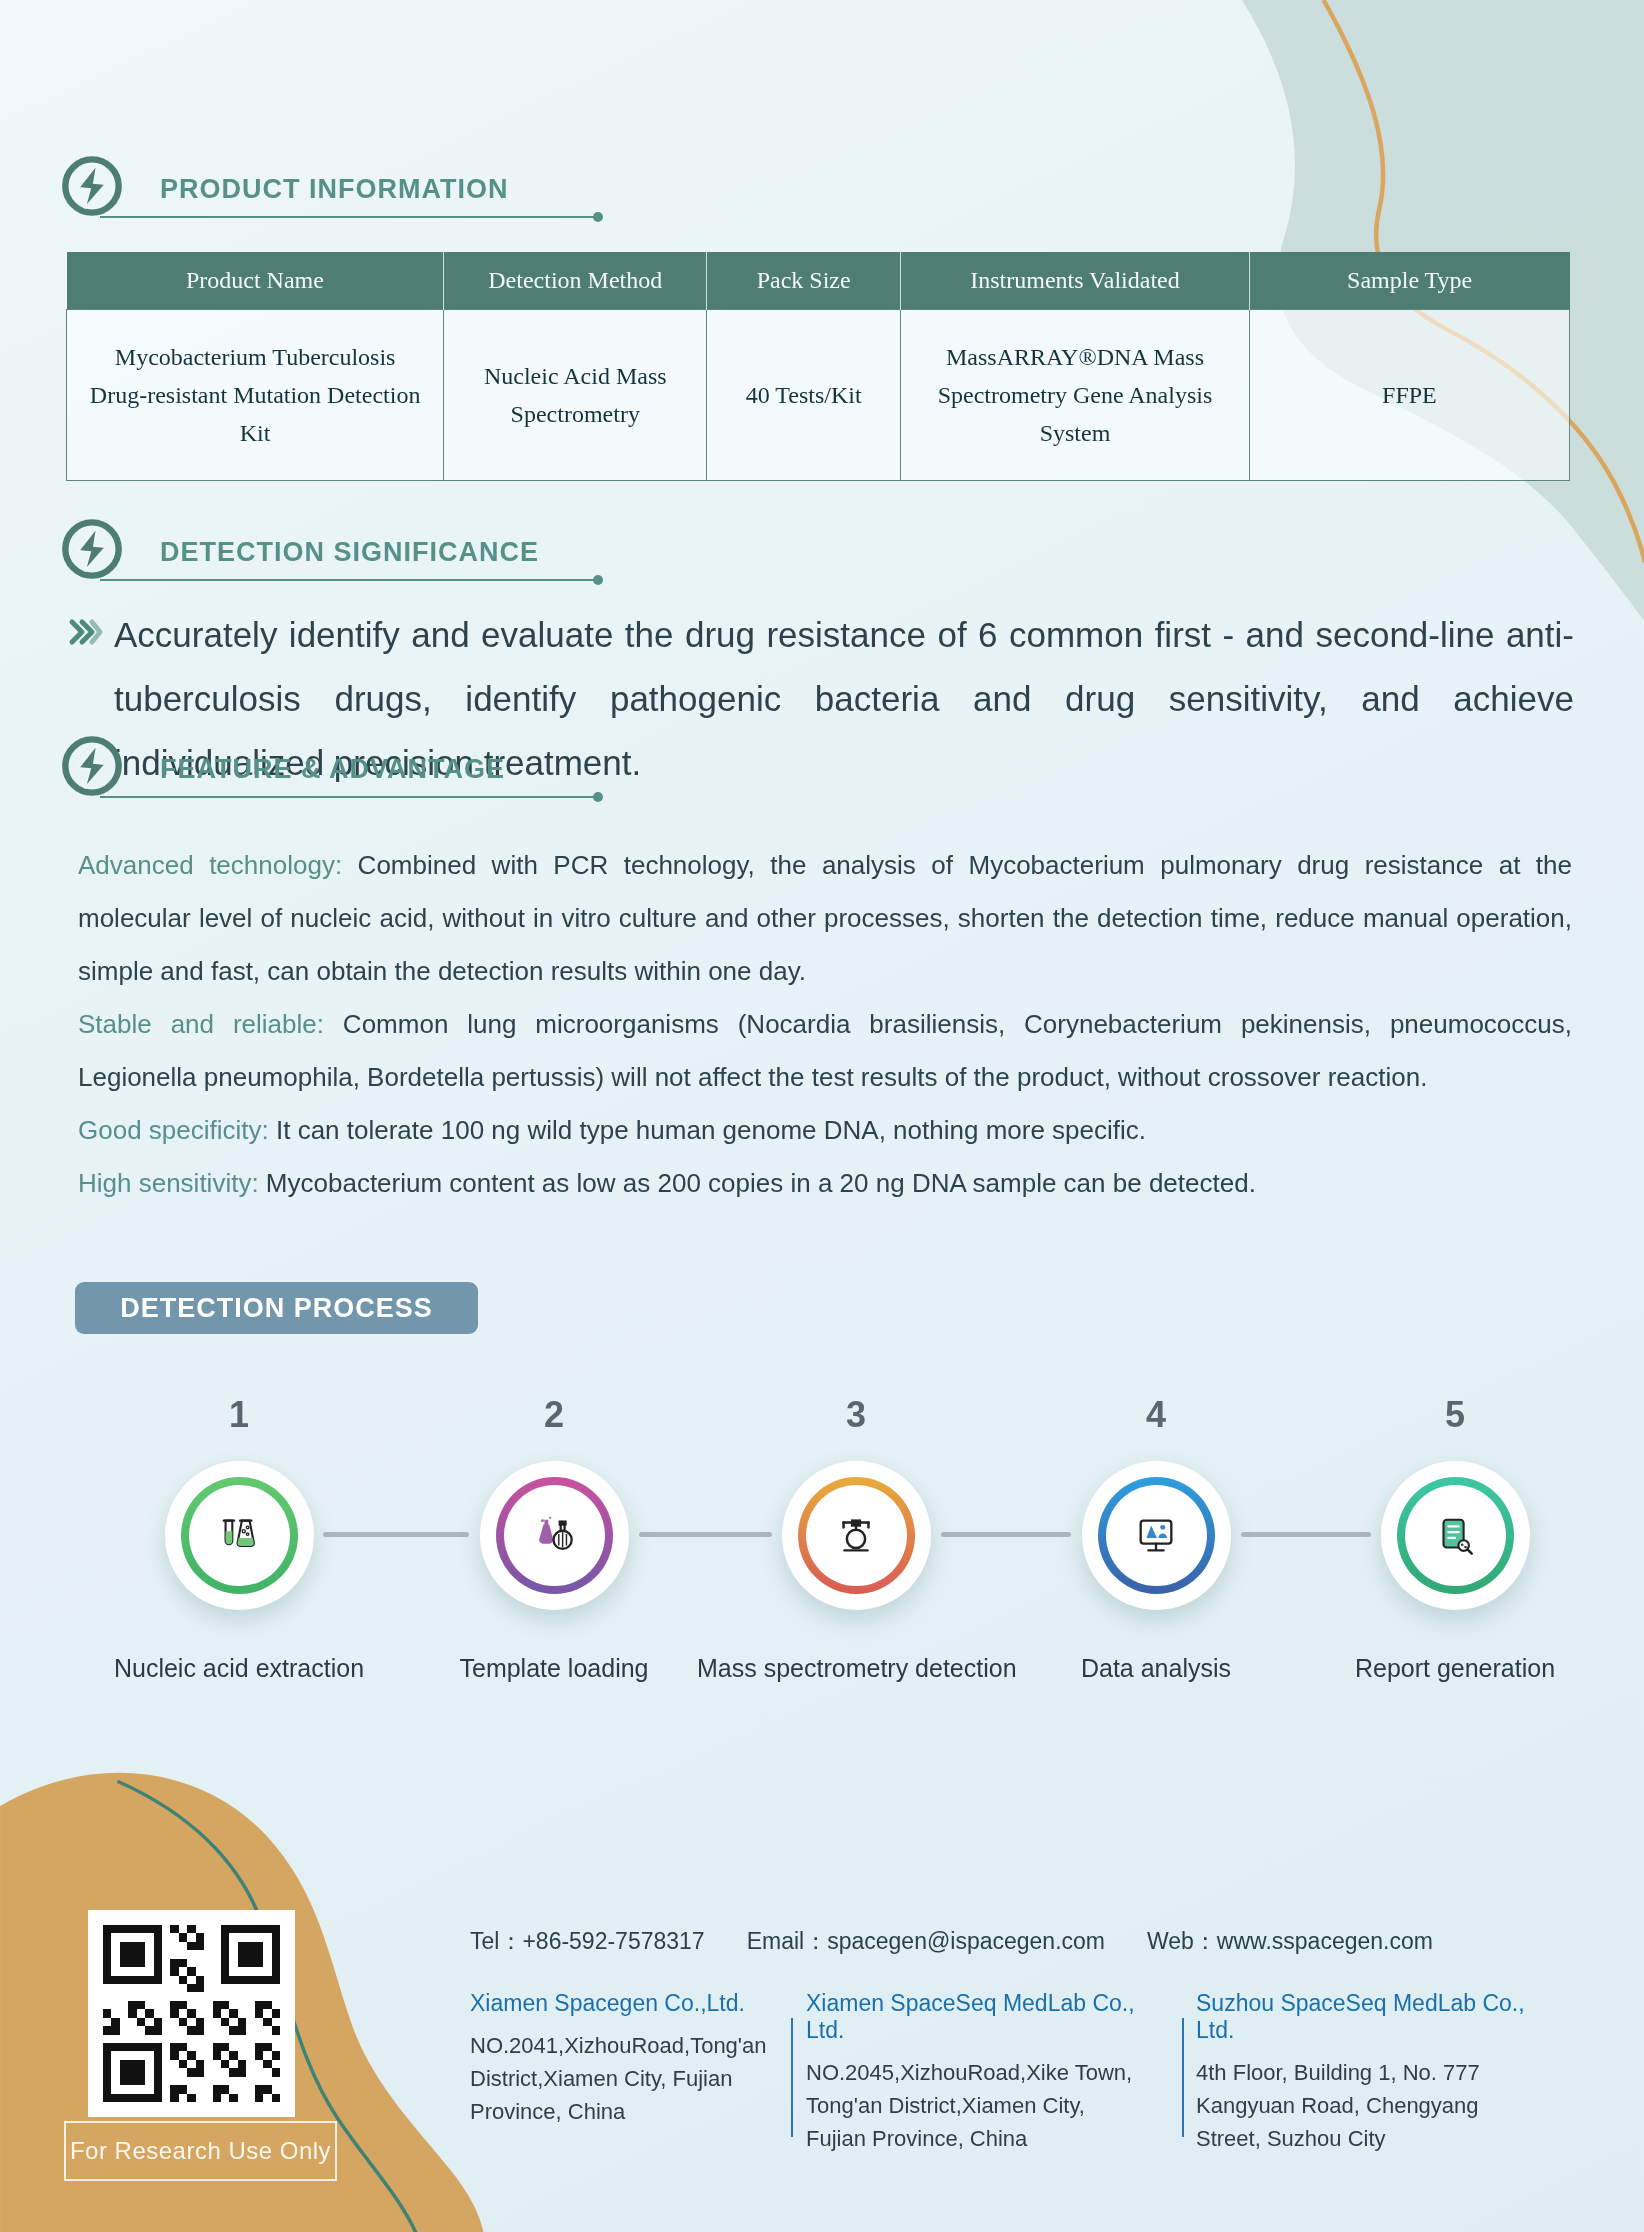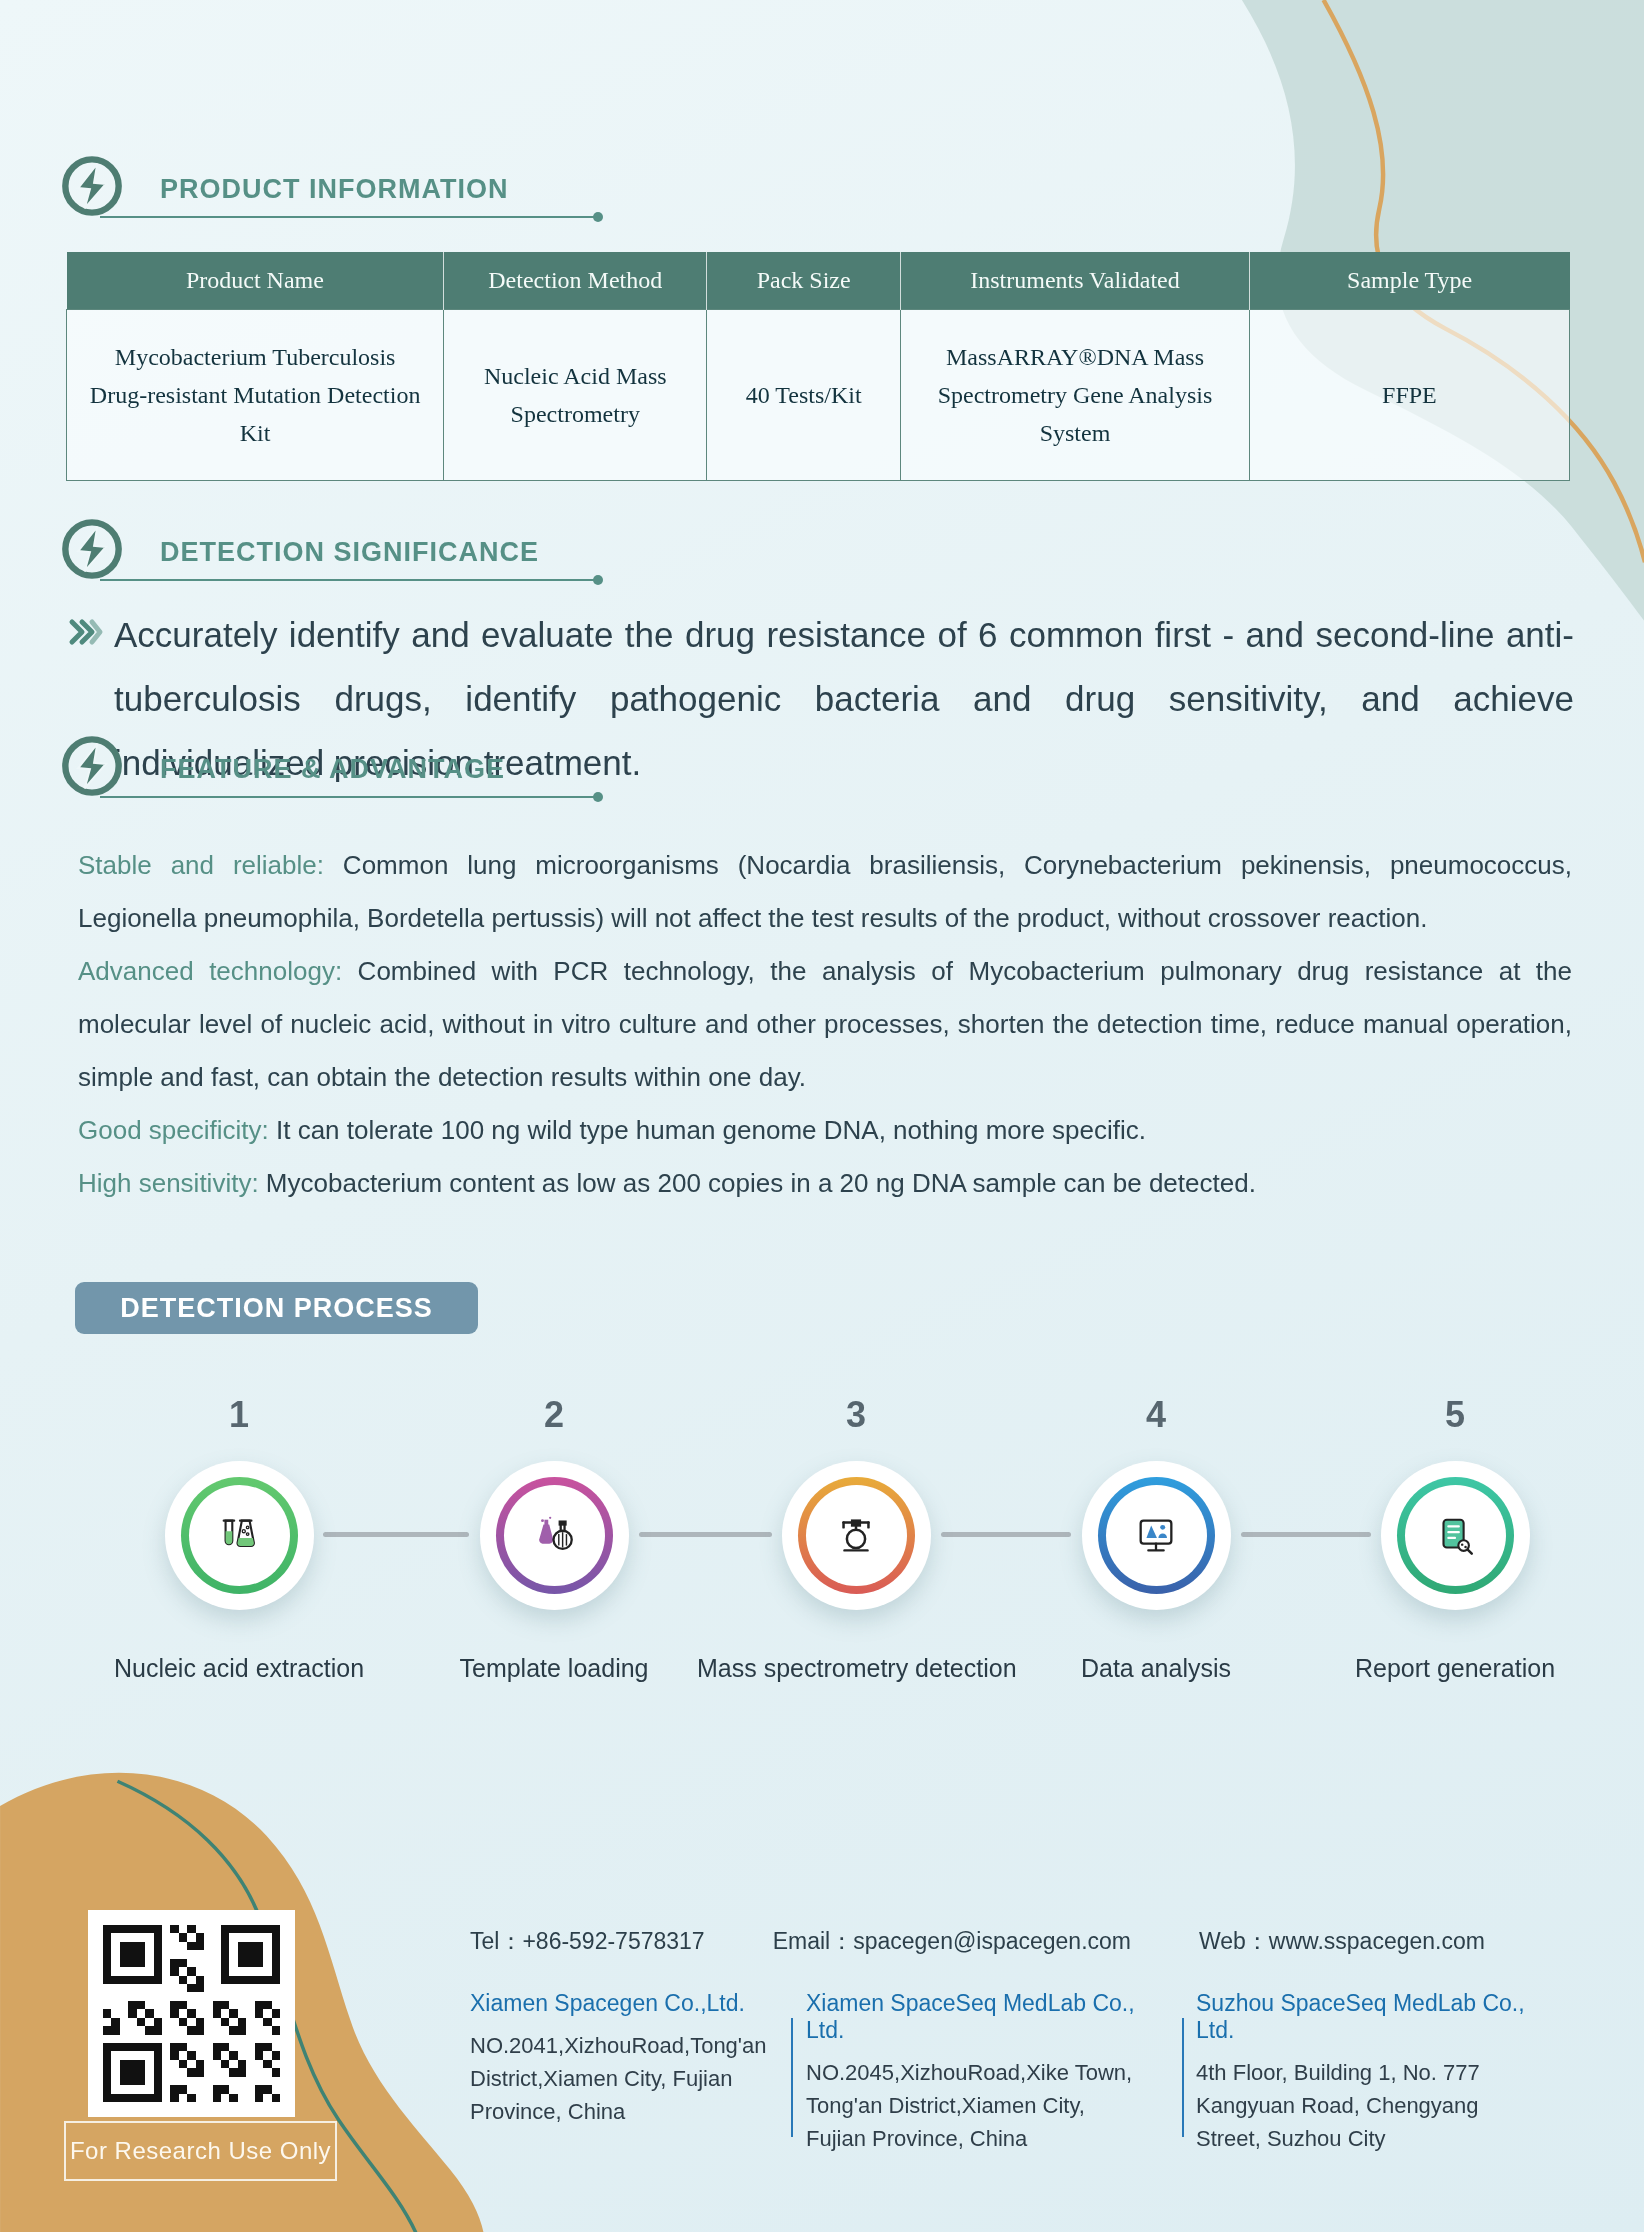--- a/index.html
+++ b/index.html
@@ -49,21 +49,21 @@
   .disc{width:149px;height:149px;margin:22px auto 0;background:#fff;border-radius:50%;
         display:flex;align-items:center;justify-content:center;
         box-shadow:0 10px 22px rgba(90,130,140,.25);}
   .ring{width:117px;height:117px;border-radius:50%;display:flex;align-items:center;justify-content:center;}
   .ring-in{width:101px;height:101px;background:#fff;border-radius:50%;
         display:flex;align-items:center;justify-content:center;}
   .step-label{margin-top:44px;font-size:25px;color:#2a3b46;white-space:nowrap;}
   .conn{position:absolute;top:1532px;height:5px;background:#aeb6bb;border-radius:3px;}
 
   
-  .contact{position:absolute;left:470px;top:1926px;display:flex;gap:68px;font-size:23px;color:#2c3f4a;}
+  .contact{position:absolute;left:470px;top:1926px;display:flex;gap:42px;font-size:23px;color:#2c3f4a;}
   .company{position:absolute;top:1990px;}
   .company .cname{font-size:23px;color:#1a6fad;margin:0 0 12px 0;font-weight:400;}
   .company .caddr{font-size:22px;color:#2f3e49;line-height:33px;margin:0;}
   .vdiv{position:absolute;top:2018px;width:2px;height:119px;background:#2878b8;}
 
   
   .qr-tile{position:absolute;left:88px;top:1910px;width:207px;height:207px;background:#ffffff;
         display:flex;align-items:center;justify-content:center;}
   .research{position:absolute;left:64px;top:2121px;width:269px;height:56px;border:2px solid #f6efe2;
         color:#fdf8ee;font-size:24px;display:flex;align-items:center;justify-content:center;
@@ -156,22 +156,22 @@
         <svg class="icon-svg" width="64" height="64" viewBox="0 0 60 60">
           <circle cx="30" cy="30" r="25" fill="none" stroke="#4e7d72" stroke-width="6"></circle>
           <path d="M35,9 L17,32 L28,33 L23,51 L43,28 L32,27 Z" fill="#4e7d72" stroke="#eef7f9" stroke-width="2"></path>
         </svg>
       </span>
       <h2 class="sec-title">FEATURE &amp; ADVANTAGE</h2>
       <div class="sec-line"></div>
     </div>
 
     <div class="features">
+      <p><span class="lead">Advanced technology:</span><span> Combined with PCR technology, the analysis of Mycobacterium pulmonary drug resistance at the molecular level of nucleic acid, without in vitro culture and other processes, shorten the detection time, reduce manual operation, simple and fast, can obtain the detection results within one day.</span></p>
       <p><span class="lead">Stable and reliable:</span><span> Common lung microorganisms (Nocardia brasiliensis, Corynebacterium pekinensis, pneumococcus, Legionella pneumophila, Bordetella pertussis) will not affect the test results of the product, without crossover reaction.</span></p>
-      <p><span class="lead">Advanced technology:</span><span> Combined with PCR technology, the analysis of Mycobacterium pulmonary drug resistance at the molecular level of nucleic acid, without in vitro culture and other processes, shorten the detection time, reduce manual operation, simple and fast, can obtain the detection results within one day.</span></p>
       <p><span class="lead">Good specificity:</span><span> It can tolerate 100 ng wild type human genome DNA, nothing more specific.</span></p>
       <p><span class="lead">High sensitivity:</span><span> Mycobacterium content as low as 200 copies in a 20 ng DNA sample can be detected.</span></p>
     </div>
 
     <div class="badge">DETECTION PROCESS</div>
 
     <div class="conn" style="left:323px;width:146px"></div>
     <div class="conn" style="left:639px;width:133px"></div>
     <div class="conn" style="left:941px;width:130px"></div>
     <div class="conn" style="left:1241px;width:130px"></div>

